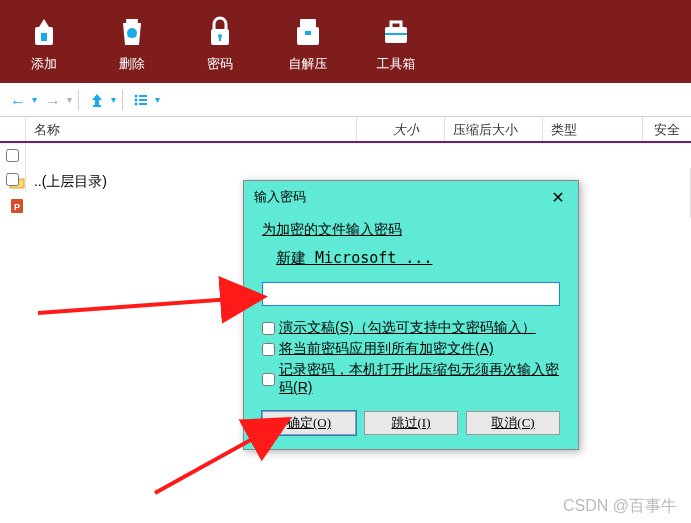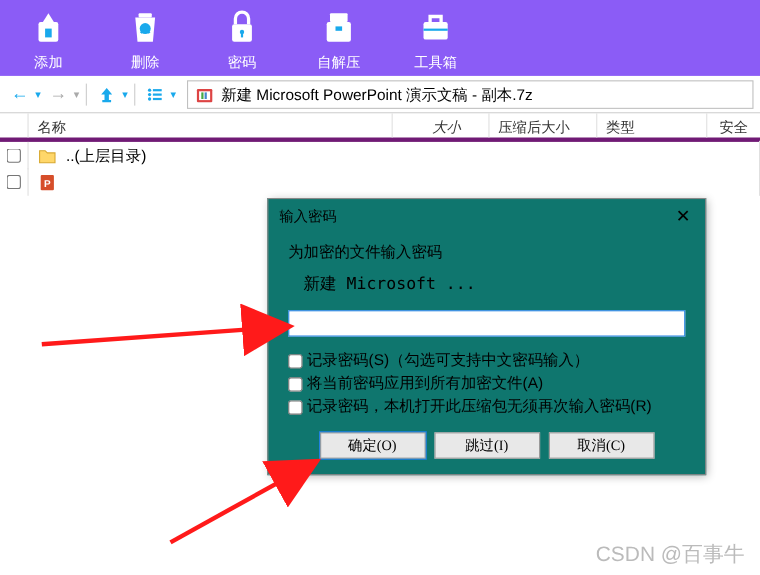--- a/index.html
+++ b/index.html
@@ -1,67 +1,67 @@
 <!DOCTYPE html>
 <html><head>
   <meta charset="utf-8">
   <style>
     * { margin: 0; padding: 0; box-sizing: border-box; font-family: "Microsoft YaHei", Arial, sans-serif; }
     body { width: 691px; height: 523px; background: #fff; overflow: hidden; position: relative; }
     
     
-    .toolbar { display: flex; background: #8b5cf6; height: 69px; }
+    .toolbar { display: flex; background: #7f1d1d; height: 83px; }
     .toolbar-item { display: flex; flex-direction: column; align-items: center; justify-content: center; width: 88px; cursor: pointer; }
     .toolbar-icon { height: 38px; display: flex; align-items: center; justify-content: center; }
     .toolbar-label { color: #fff; font-size: 13px; margin-top: 6px; }
     
     
     .icon-box { width: 38px; height: 34px; }
     
     
     .nav-bar { display: flex; align-items: center; height: 34px; border-bottom: 1px solid #d0d0d0; padding: 0 6px; gap: 4px; }
     .nav-btn { width: 24px; height: 24px; display: flex; align-items: center; justify-content: center; cursor: pointer; color: #19a9ec; font-size: 16px; }
     .nav-dropdown { color: #19a9ec; font-size: 10px; margin-left: -2px; cursor: pointer; }
     .nav-sep { width: 1px; height: 20px; background: #ccc; margin: 0 2px; }
     .address { flex: 1; font-size: 14px; padding: 0 6px; border: 1px solid #c0c0c0; height: 26px; line-height: 24px; margin-left: 6px; display: flex; align-items: center; gap: 6px; }
     
     
-    .list-header { display: flex; height: 26px; border-bottom: 4px solid #701a75; font-size: 13px; color: #333; }
+    .list-header { display: flex; height: 26px; border-bottom: 2px solid #701a75; font-size: 13px; color: #333; }
     .col-check { width: 26px; border-right: 1px solid #e0e0e0; }
     .col-name { flex: 1; padding-left: 8px; line-height: 26px; border-right: 1px solid #e0e0e0; }
     .col-size { width: 88px; text-align: right; padding-right: 25px; line-height: 26px; border-right: 1px solid #e0e0e0; font-style: italic; }
     .col-packed { width: 98px; text-align: left; padding-left: 8px; line-height: 26px; border-right: 1px solid #e0e0e0; }
     .col-type { width: 100px; padding-left: 8px; line-height: 26px; border-right: 1px solid #e0e0e0; }
     .col-safe { width: 48px; text-align: center; line-height: 26px; }
     
     
-    .file-row { display: flex; height: 24px; align-items: center; font-size: 14px; }
+    .file-row { display: flex; height: 24px; font-size: 14px; flex-direction: column; }
     .file-row .col-check input { margin: 6px; }
     .file-icon { width: 18px; height: 18px; margin-right: 4px; display: inline-block; vertical-align: middle; }
     
     
-    .dialog { position: absolute; left: 243px; top: 180px; width: 399px; background: #0f766e; border: 1px solid #888; box-shadow: 2px 2px 8px rgba(0,0,0,0.3); }
+    .dialog { position: absolute; left: 243px; top: 180px; width: 336px; background: #5eead4; border: 1px solid #888; box-shadow: 2px 2px 8px rgba(0,0,0,0.3); }
     .dialog-title { display: flex; justify-content: space-between; align-items: center; padding: 6px 10px; font-size: 13px; }
     .dialog-close { width: 20px; height: 20px; display: flex; align-items: center; justify-content: center; cursor: pointer; font-size: 16px; }
-    .dialog-body { padding: 8px 18px 14px; font-size: 14px; }
+    .dialog-body { padding: 8px 18px 14px; font-size: 14px; text-decoration: underline; }
     .dialog-prompt { font-size: 14px; margin-bottom: 10px; }
     .dialog-file { font-family: SimSun, monospace; font-size: 15px; margin: 8px 0 8px 14px; }
     .pw-input { width: 100%; height: 24px; border: 1px solid #2080e0; background: #fff; margin: 6px 0 10px; padding: 0 4px; }
     .chk-row { display: flex; align-items: center; font-size: 14px; margin: 3px 0; font-family: SimSun, serif; }
     .chk-row input { margin-right: 4px; }
     .dialog-buttons { display: flex; gap: 8px; justify-content: center; margin-top: 14px; }
     .dialog-btn { width: 96px; height: 24px; background: #e8e8e8; border: 1px solid #999; font-size: 13px; cursor: pointer; font-family: SimSun, serif; }
     .dialog-btn:first-child { outline: 1px solid #2080e0; }
     
     
     .arrow { position: absolute; pointer-events: none; }
     .arrow svg { overflow: visible; }
     
     
-    .watermark { position: absolute; right: 14px; bottom: 6px; font-size: 19px; color: #bbb; }
+    .watermark { position: absolute; right: 14px; bottom: 6px; font-size: 16px; color: #bbb; }
   </style>
 </head>
 <body>
 
 <div class="toolbar">
   <div class="toolbar-item">
     <div class="toolbar-icon">
       <svg class="icon-box" viewBox="0 0 38 34">
           <rect x="10" y="14" width="18" height="18" fill="#fff" rx="2"></rect>
           <path d="M14 14 L19 6 L24 14 Z" fill="#fff"></path>
@@ -131,29 +131,20 @@
     <svg width="18" height="18" viewBox="0 0 18 18">
         <circle cx="4" cy="5" r="1.5" fill="#19a9ec"></circle>
         <rect x="7" y="4" width="8" height="2" fill="#19a9ec"></rect>
         <circle cx="4" cy="9" r="1.5" fill="#19a9ec"></circle>
         <rect x="7" y="8" width="8" height="2" fill="#19a9ec"></rect>
         <circle cx="4" cy="13" r="1.5" fill="#19a9ec"></circle>
         <rect x="7" y="12" width="8" height="2" fill="#19a9ec"></rect>
       </svg>
   </span>
   <span class="nav-dropdown">▾</span>
-  <div class="address">
-    <svg width="18" height="18" viewBox="0 0 18 18">
-        <rect x="2" y="4" width="14" height="12" fill="#d44" rx="1"></rect>
-        <rect x="4" y="6" width="10" height="8" fill="#fff"></rect>
-        <rect x="6" y="7" width="2" height="6" fill="#4a4"></rect>
-        <rect x="9" y="7" width="2" height="6" fill="#48c"></rect>
-      </svg>
-    <span>新建 Microsoft PowerPoint 演示文稿 - 副本.7z</span>
-  </div>
 </div>
 
 <div class="list-header">
   <div class="col-check"></div>
   <div class="col-name">名称</div>
   <div class="col-size">大小</div>
   <div class="col-packed">压缩后大小</div>
   <div class="col-type">类型</div>
   <div class="col-safe">安全</div>
 </div>
@@ -181,21 +172,21 @@
   <div class="dialog-title">
     <span>输入密码</span>
     <span class="dialog-close">✕</span>
   </div>
   <div class="dialog-body">
     <div class="dialog-prompt">为加密的文件输入密码</div>
     <div class="dialog-file">新建 Microsoft ...</div>
     <input type="password" class="pw-input" style="">
     <label class="chk-row">
       <input type="checkbox" style="">
-      <span>记录密码(S)（勾选可支持中文密码输入）</span>
+      <span>演示文稿(S)（勾选可支持中文密码输入）</span>
     </label>
     <label class="chk-row">
       <input type="checkbox" style="">
       <span>将当前密码应用到所有加密文件(A)</span>
     </label>
     <label class="chk-row">
       <input type="checkbox" style="">
       <span>记录密码，本机打开此压缩包无须再次输入密码(R)</span>
     </label>
     <div class="dialog-buttons">

